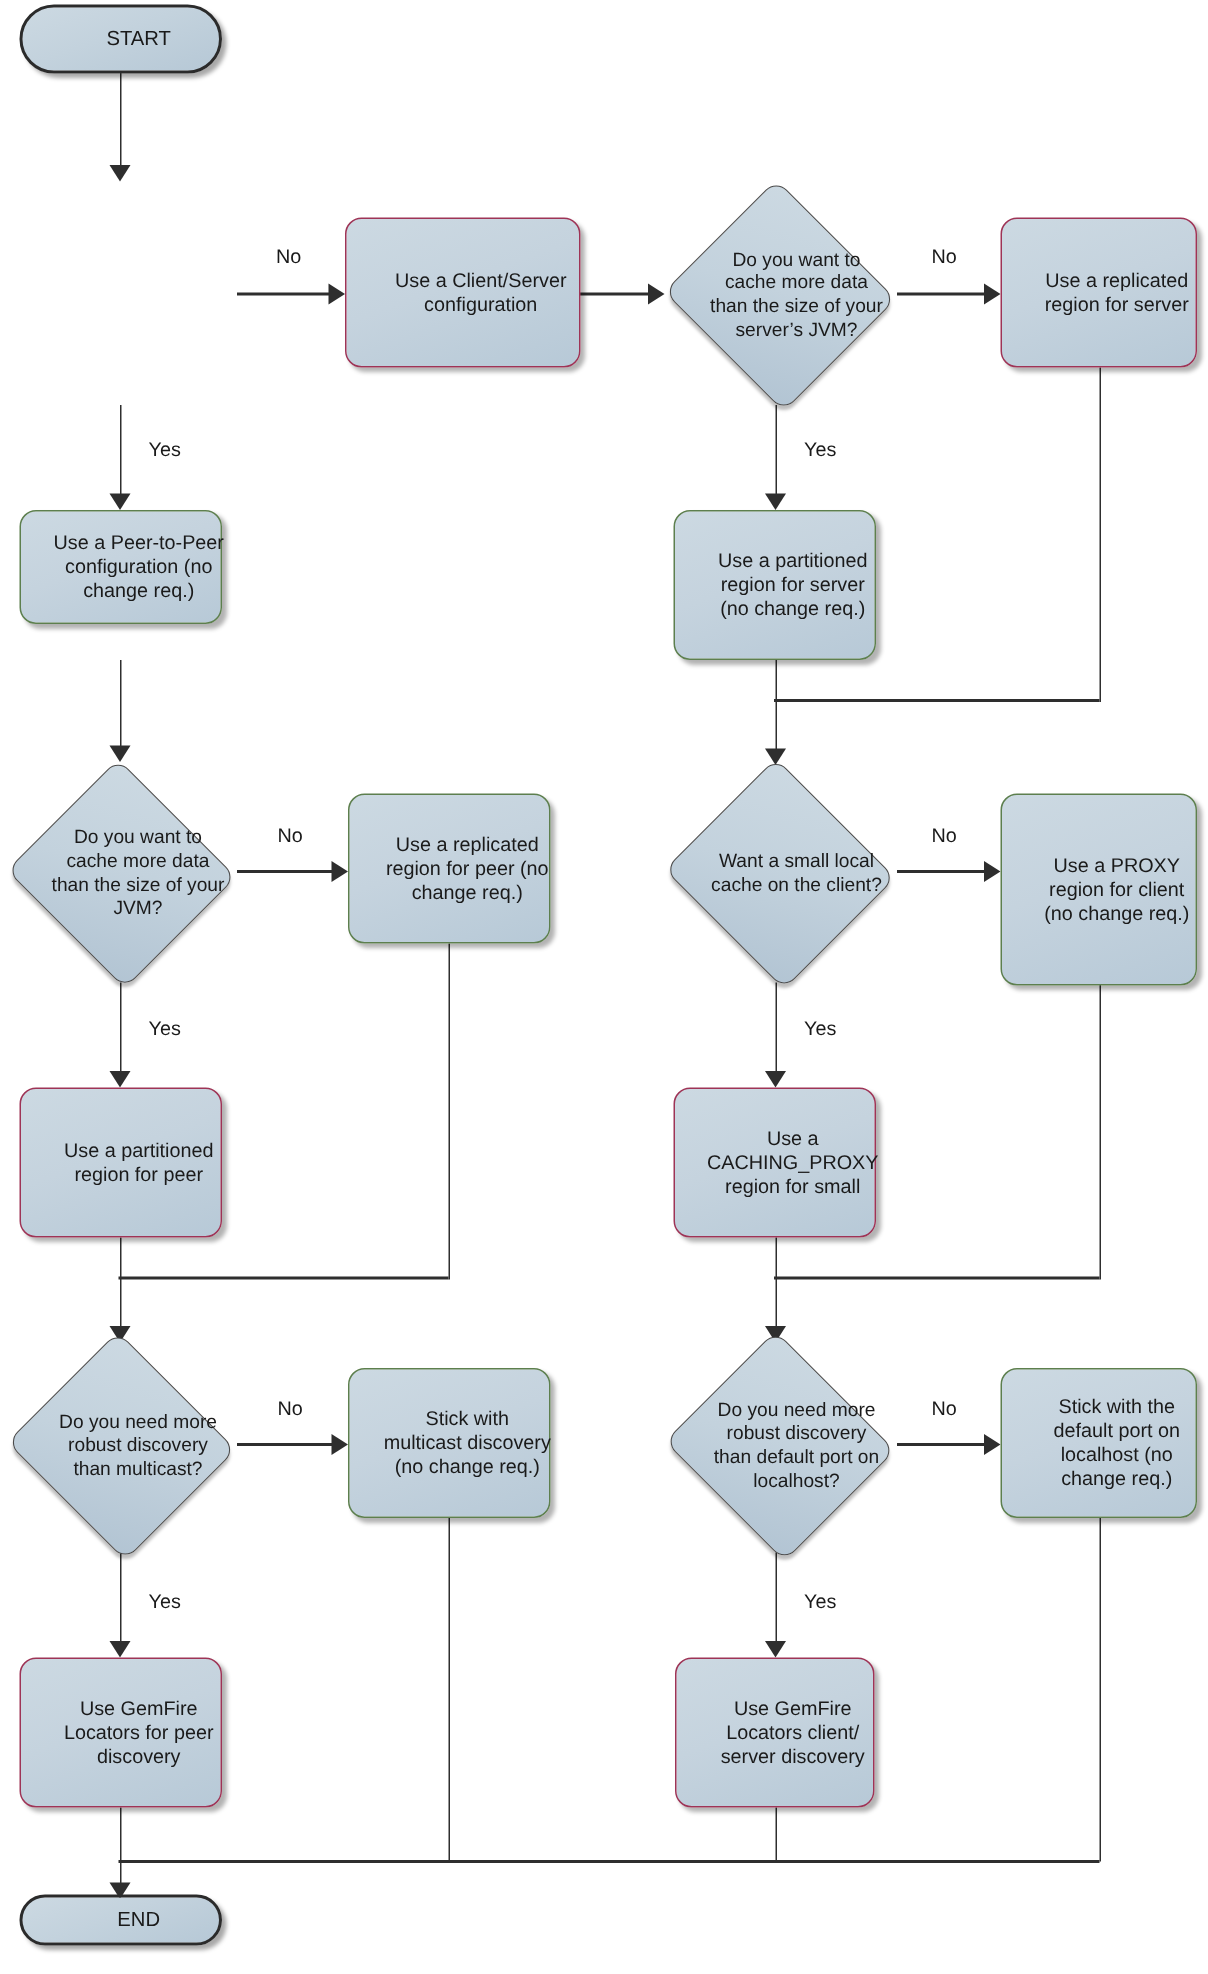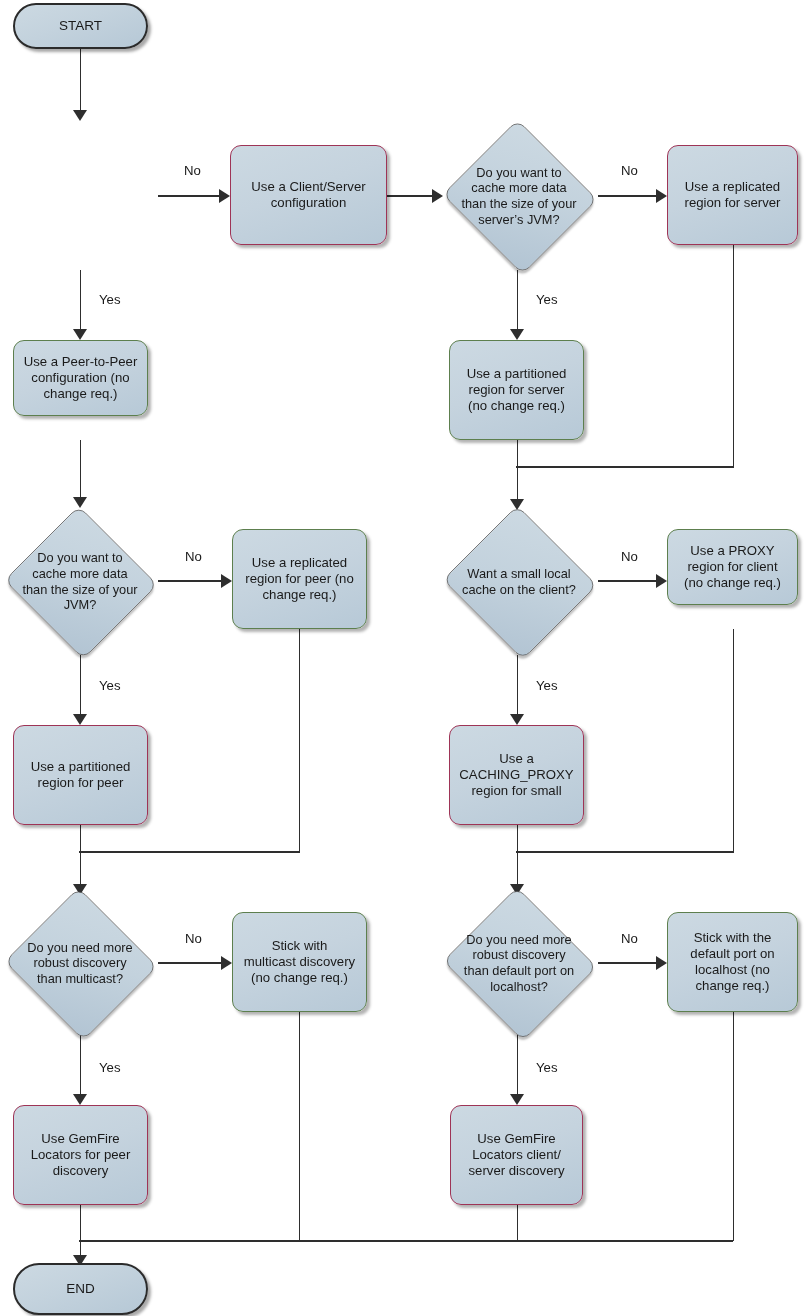--- a/index.html
+++ b/index.html
@@ -2,21 +2,21 @@
 <html><head>
 <meta charset="utf-8">
 <style>
   html,body{margin:0;padding:0;background:#ffffff;}
   body{font-family:"Liberation Sans", sans-serif;}
   #canvas{position:relative;width:805px;height:1316px;background:#ffffff;overflow:hidden;}
 
   
   .node{position:absolute;box-sizing:border-box;}
   .nodetext{
-    position:absolute;left:0;top:0;width:100%;height:100%;
+    position:absolute;left:12px;top:0;width:100%;height:100%;
     display:flex;align-items:center;justify-content:center;
     text-align:center;color:#1a1a1a;font-size:13.2px;line-height:1.22;
     padding:0 6px;box-sizing:border-box;white-space:pre-line;
     pointer-events:none;
   }
 
   
   .term{
     border-radius:999px;
     background:linear-gradient(160deg,#ccd9e2 0%,#c3d2dd 45%,#b6c8d6 100%);
@@ -197,21 +197,21 @@
 region for peer (no
 change req.)</div>
   </div>
 
   <div class="node diamond" style="left:440px;top:508px;width:158px;height:147px;">
     <div class="dshape"></div>
     <div class="nodetext" style="padding:0 16px;">Want a small local
 cache on the client?</div>
   </div>
 
-  <div class="node proc green" style="left:667px;top:529px;width:131px;height:76px;">
+  <div class="node proc green" style="left:667px;top:529px;width:131px;height:128px;">
     <div class="nodetext">Use a PROXY
 region for client
 (no change req.)</div>
   </div>
 
   <div class="node proc red" style="left:13px;top:725px;width:135px;height:100px;">
     <div class="nodetext">Use a partitioned
 region for peer</div>
   </div>
 
@@ -254,17 +254,17 @@
 Locators for peer
 discovery</div>
   </div>
 
   <div class="node proc red" style="left:450px;top:1105px;width:133px;height:100px;">
     <div class="nodetext">Use GemFire
 Locators client/
 server discovery</div>
   </div>
 
-  <div class="node term" style="left:13px;top:1263px;width:135px;height:52px;">
+  <div class="node term" style="left:13px;top:1263px;width:135px;height:34px;">
     <div class="nodetext">END</div>
   </div>
 
 </div>
 
 </body></html>

